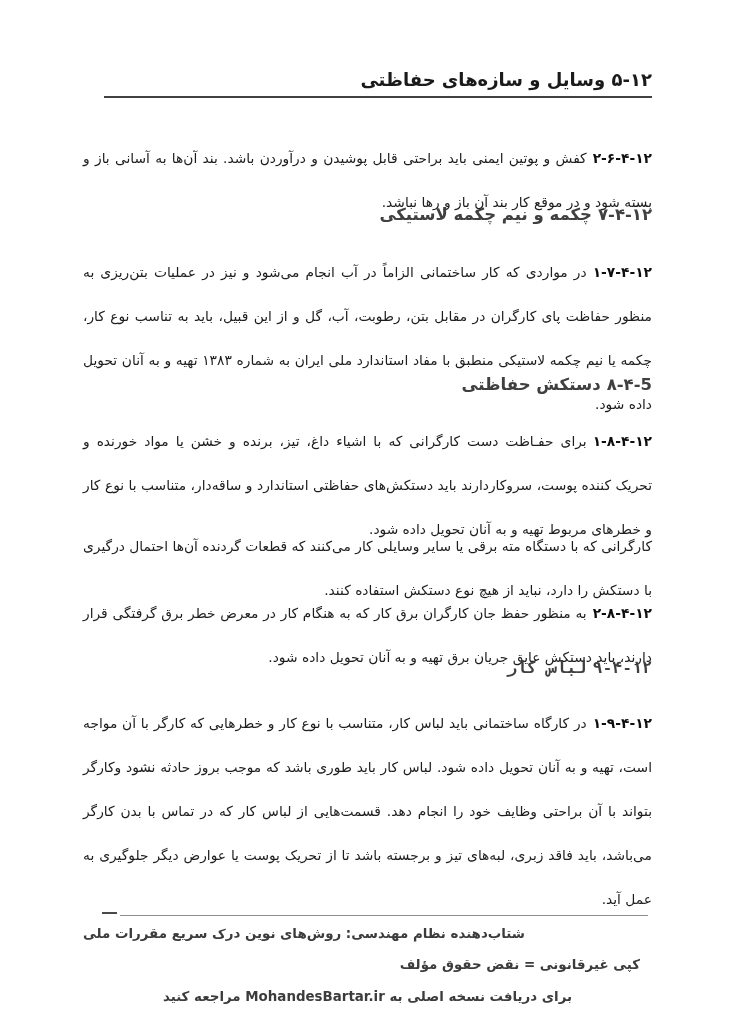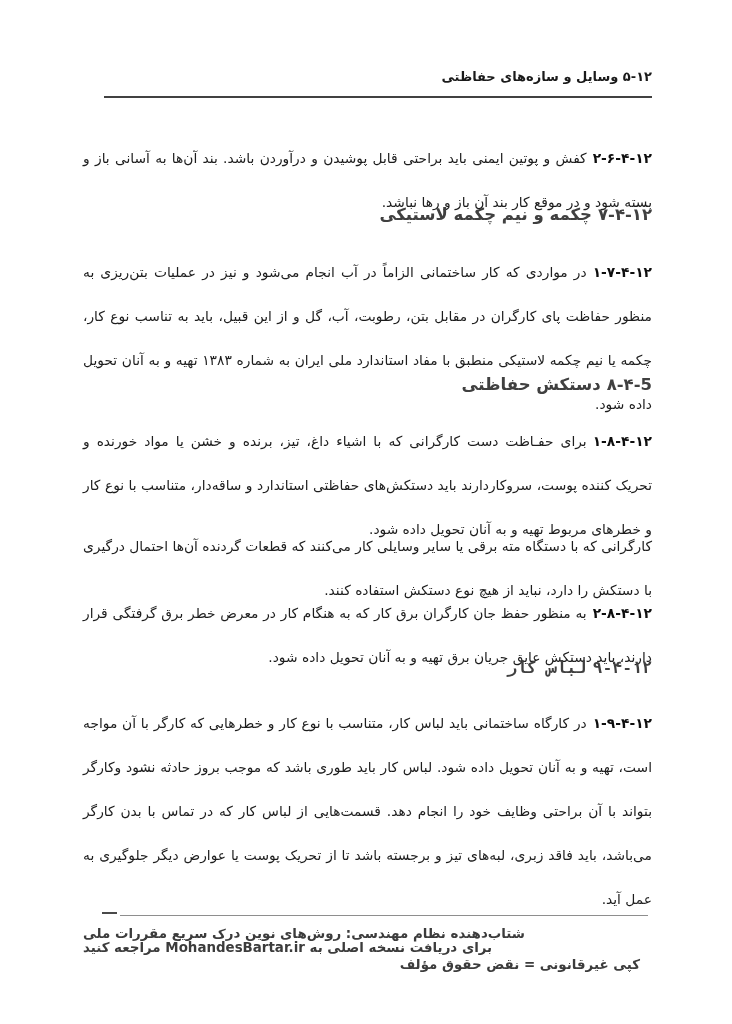--- a/index.html
+++ b/index.html
@@ -8,21 +8,21 @@
     width:732px;height:1024px;
     background:#ffffff;
     overflow:hidden;
     direction:rtl;
     font-family:"DejaVu Sans", sans-serif;
     color:#1d1d1d;
   }
   .abs{position:absolute;left:83px;right:80px;}
   .running-head{
     top:69px;left:83px;right:80px;
-    font-size:13px;font-weight:700;color:#1a1a1a;
+    font-size:18px;font-weight:700;color:#1a1a1a;
     text-align:right;
   }
   .head-rule{
     position:absolute;top:96px;left:104px;right:80px;
     border-top:2px solid #414141;height:0;
   }
   .clause{
     font-size:13.8px;line-height:44px;
     text-align:justify;text-align-last:right;
     color:#1d1d1d;
@@ -51,21 +51,21 @@
   }
   .foot-dash{
     position:absolute;left:-18px;top:-4px;width:15px;height:0;
     border-top:2.5px solid #4a4a4a;
   }
   .footer-line{
     font-size:13.4px;font-weight:700;color:#3c3c3c;line-height:23px;
   }
   #f1{top:922px;text-align:left;}
   #f2{top:953px;display:flex;justify-content:space-between;padding:0 12px 0 37px;left:83px;right:80px;box-sizing:border-box;}
-  #f3{top:936px;text-align:left;}
+  #f3{top:985px;text-align:center;}
   .site{direction:ltr;unicode-bidi:isolate;display:inline-block;}
 </style>
 </head>
 <body>
 
 <div class="page">
 
   <div class="abs running-head">۱۲‐۵ وسایل و سازه‌های حفاظتی</div>
 
   <div class="head-rule"></div>

